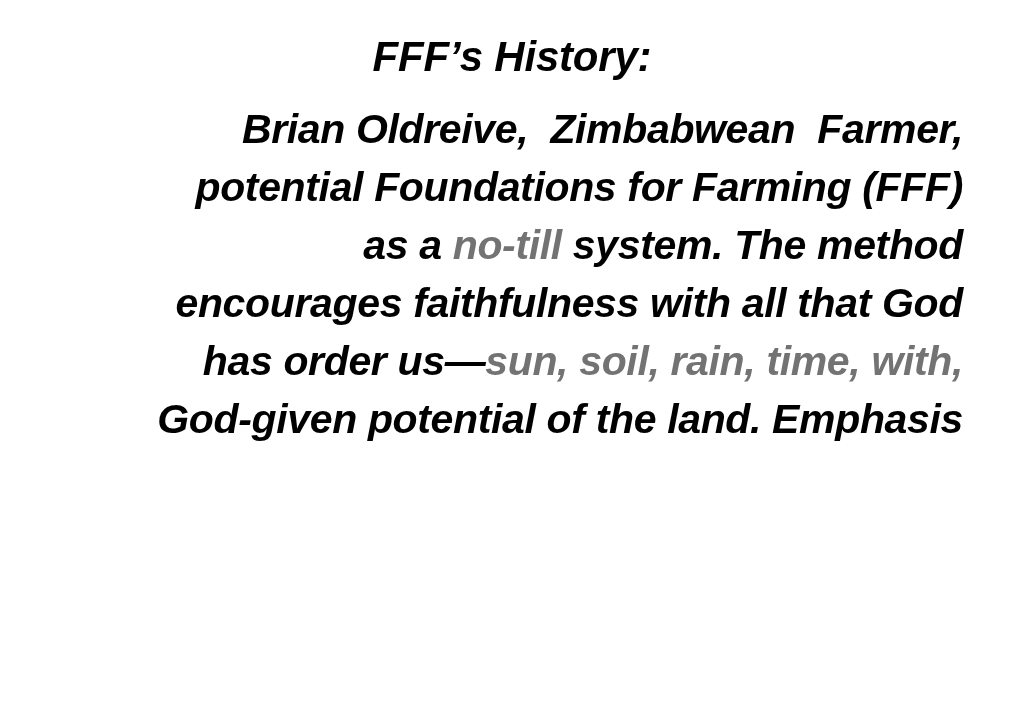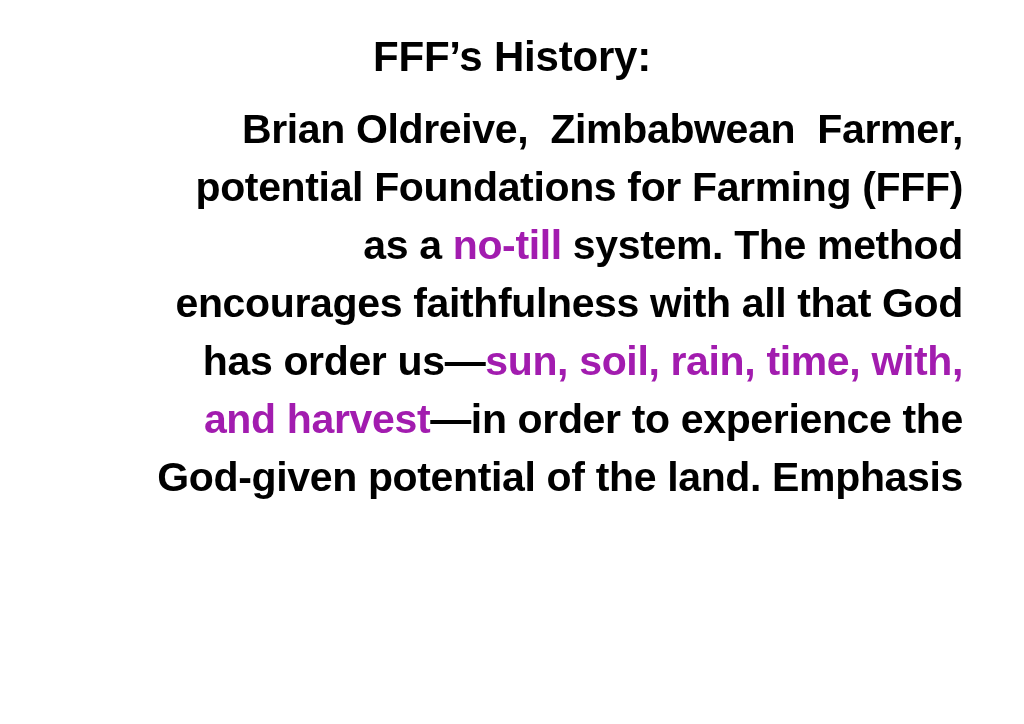--- a/index.html
+++ b/index.html
@@ -13,20 +13,21 @@
     overflow: hidden;
     font-family: "Liberation Sans", sans-serif;
     color: #000000;
   }
   #slide {
     position: relative;
     width: 1024px;
     height: 724px;
     background: #ffffff;
     box-sizing: border-box;
+    font-style: italic;
   }
   #slide-title {
     position: absolute;
     left: 0;
     top: 36px;
     width: 1024px;
     text-align: center;
     font-size: 42px;
     font-weight: bold;
     line-height: 1.0;
@@ -44,32 +45,31 @@
   .body-line {
     font-size: 41px;
     font-weight: bold;
     line-height: 58px;
     height: 58px;
     color: #000000;
     white-space: pre;
     letter-spacing: -0.35px;
   }
   .seg-black { color: #000000; }
-  .seg-blue  { color: #a21caf; }
+  .seg-blue  { color: #737373; }
 </style>
 </head>
 <body>
 
 <div id="slide">
 
   <div id="slide-title">FFF’s History:</div>
 
   <div id="body-block">
       <div class="body-line"><span class="seg-black">Brian Oldreive,  Zimbabwean  Farmer,</span></div>
       <div class="body-line"><span class="seg-black">potential Foundations for Farming (FFF)</span></div>
       <div class="body-line"><span class="seg-black">as a </span><span class="seg-blue">no-till</span><span class="seg-black"> system. The method</span></div>
       <div class="body-line"><span class="seg-black">encourages faithfulness with all that God</span></div>
       <div class="body-line"><span class="seg-black">has order us—</span><span class="seg-blue">sun, soil, rain, time, with,</span></div>
-      <div class="body-line"><span class="seg-blue">and harvest</span><span class="seg-black">—in order to experience the</span></div>
       <div class="body-line"><span class="seg-black">God-given potential of the land. Emphasis</span></div>
     </div>
 
 </div>
 
 </body></html>

